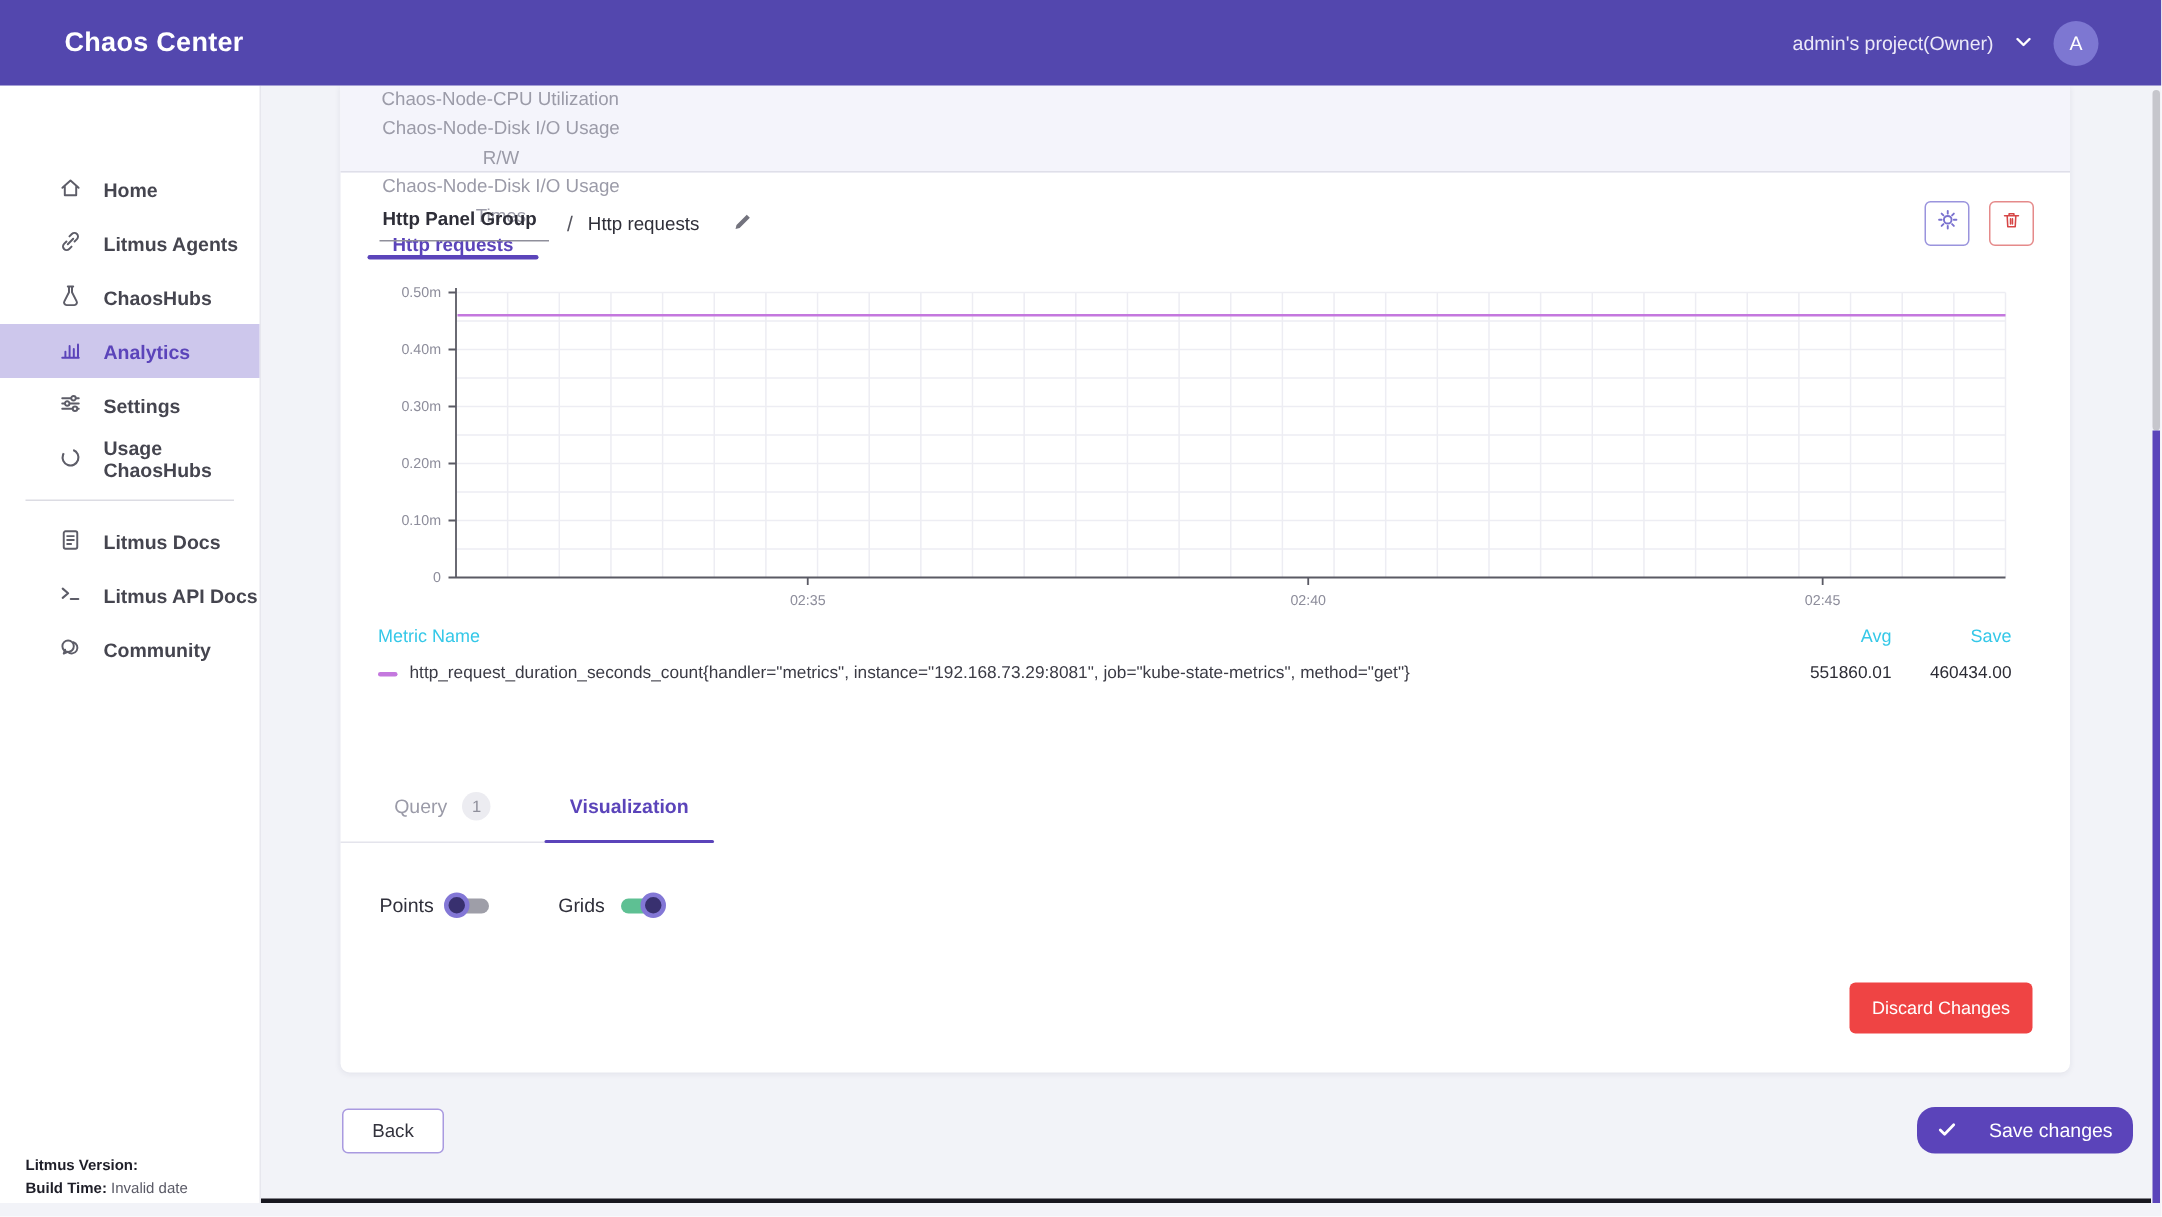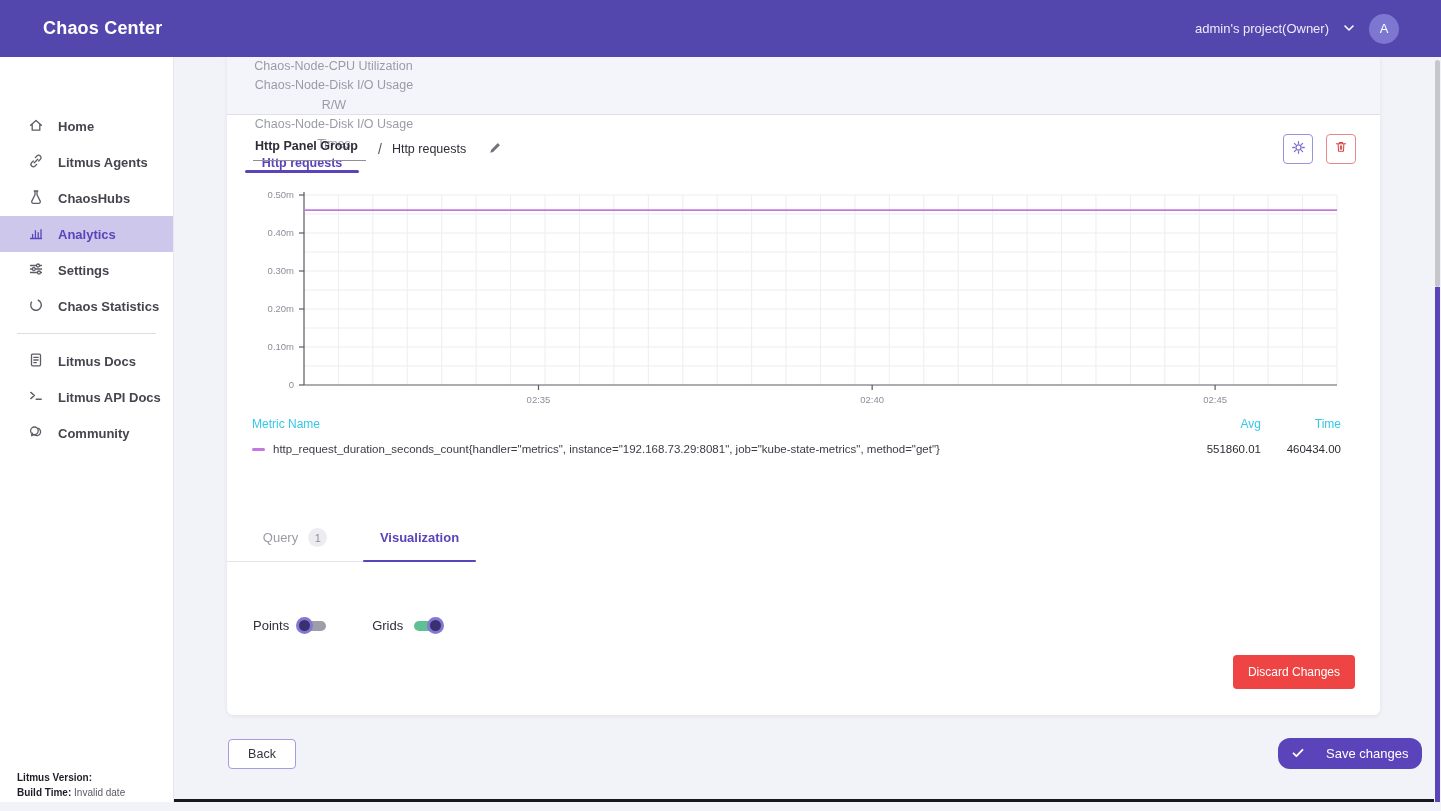--- a/index.html
+++ b/index.html
@@ -11,21 +11,21 @@
   .header { position:absolute; top:0; left:0; width:1441px; height:57px; background:#5347ae; display:flex; align-items:center; z-index:20; }
   .header-title { margin-left:43px; color:#ffffff; font-size:18px; font-weight:bold; letter-spacing:.2px; }
   .header-right { margin-left:auto; margin-right:42px; display:flex; align-items:center; gap:15px; }
   .project-label { color:#ece9f8; font-size:13px; }
   .chev { display:flex; align-items:center; }
   .avatar { width:30px; height:30px; border-radius:50%; background:#7d77d2; color:#fff; font-size:13px; display:flex; align-items:center; justify-content:center; }
 
   
   .sidebar { position:absolute; top:57px; left:0; width:174px; height:754px; background:#ffffff; border-right:1px solid #e7e7ee; z-index:10; }
   .nav { padding-top:51px; }
-  .nav-item { height:36px; display:flex; align-items:center; gap:14px; padding-left:28px; font-size:13px; font-weight:bold; color:#45454f; cursor:pointer; }
+  .nav-item { height:36px; display:flex; align-items:center; gap:14px; padding-left:39px; font-size:13px; font-weight:bold; color:#45454f; cursor:pointer; }
   .nav-item svg { flex:0 0 16px; stroke:#5d5d68; }
   .nav-item.active { background:#cdc7ec; color:#5b44ba; }
   .nav-item.active svg { stroke:#5b44ba; }
   .side-divider { border:none; border-top:1px solid #dcdce3; margin:9px 17px 9px 17px; }
   .side-footer { position:absolute; left:17px; bottom:11px; font-size:10px; color:#2a2a34; line-height:1.5; }
   .side-footer b { color:#1e1e28; }
   .side-footer .muted { font-weight:normal; color:#5a5a66; }
 
   
   .card { position:absolute; left:227px; top:57px; width:1153px; height:658px; background:#ffffff; border-radius:0 0 6px 6px; box-shadow:0 1px 4px rgba(40,40,80,.08); }
@@ -58,21 +58,21 @@
   .metric-name { flex:1; padding-right:10px; }
   .metric-val { width:80px; text-align:right; color:#2c2c35; }
 
   .editor-tabs { position:absolute; top:457px; left:0; width:249px; height:48px; display:flex; border-bottom:1px solid #e4e4ec; }
   .etab { display:flex; align-items:center; justify-content:center; font-size:13px; color:#9b9ba8; position:relative; cursor:pointer; }
   .etab.query { width:136px; gap:10px; }
   .etab.viz { width:113px; color:#5b44ba; font-weight:bold; }
   .etab.viz::after { content:""; position:absolute; left:0; right:0; bottom:-1px; height:2.5px; background:#5b44ba; border-radius:2px; }
   .badge { width:19px; height:19px; border-radius:50%; background:#ececf1; color:#8f8f9b; font-size:11px; display:flex; align-items:center; justify-content:center; }
 
-  .toggles { position:absolute; top:561px; left:26px; display:flex; align-items:center; gap:46px; }
+  .toggles { position:absolute; top:539px; left:26px; display:flex; align-items:center; gap:46px; }
   .toggle { display:flex; align-items:center; gap:11px; font-size:13px; color:#2f2f3a; cursor:pointer; }
   .switch { position:relative; width:26px; height:10px; border-radius:6px; background:#9e9ea8; }
   .switch .thumb { position:absolute; top:-3.5px; left:-4px; width:17px; height:17px; border-radius:50%; background:#38306f; border:3px solid #8377d6; }
   .switch.on { background:#5ec093; }
   .switch.on .thumb { left:auto; right:-4px; }
 
   .discard-btn { position:absolute; top:598px; right:25px; background:#ef4444; color:#ffffff; border:none; border-radius:4px; font-family:inherit; font-size:12px; padding:10px 15px; cursor:pointer; }
 
   .back-btn { position:absolute; left:228px; top:739px; width:68px; height:30px; background:#ffffff; border:1px solid #a99ae0; border-radius:4px; font-family:inherit; font-size:12.5px; color:#33333d; cursor:pointer; }
   .save-btn { position:absolute; left:1278px; top:738px; height:31px; background:#5b44ba; border:none; border-radius:12px; color:#ffffff; font-family:inherit; font-size:13px; display:flex; align-items:center; gap:22px; padding:0 14px; cursor:pointer; }
@@ -131,21 +131,21 @@
               <circle cx="10" cy="4.5" r="1.5" fill="#ffffff"></circle>
               <circle cx="5.8" cy="8" r="1.5" fill="#ffffff"></circle>
               <circle cx="11" cy="11.5" r="1.5" fill="#ffffff"></circle>
             </svg></span>
         <span>Settings</span>
       </div>
       <div class="nav-item">
         <span><svg width="16" height="16" viewBox="0 0 16 16" fill="none" stroke-width="1.4">
               <circle cx="8" cy="8" r="5.3" stroke-dasharray="26 7.3" transform="rotate(-70 8 8)"></circle>
             </svg></span>
-        <span>Chaos Statistics</span>
+        <span>Usage ChaosHubs</span>
       </div>
       <hr class="side-divider">
       <div class="nav-item">
         <span><svg width="16" height="16" viewBox="0 0 16 16" fill="none" stroke-width="1.3" stroke-linecap="round">
               <rect x="3.5" y="2.2" width="9" height="11.6" rx="1.2"></rect>
               <path d="M5.8 5.4h4.4M5.8 8h4.4M5.8 10.6h2.6"></path>
             </svg></span>
         <span>Litmus Docs</span>
       </div>
       <div class="nav-item">
@@ -264,21 +264,21 @@
           <line x1="966.106" y1="200" x2="966.106" y2="205" stroke="#5a5a64" stroke-width="1.2"></line>
           <text x="966.106" y="218" text-anchor="middle" fill="#8d8d9b" font-size="9.5">02:45</text>
           <line x1="56" y1="25.19999999999999" x2="1088" y2="25.19999999999999" stroke="#c478de" stroke-width="1.7"></line>
         </svg>
     </div>
 
     <div class="legend-block">
       <div class="legend-head">
         <span class="lh-name">Metric Name</span>
         <span class="lh-col">Avg</span>
-        <span class="lh-col">Time</span>
+        <span class="lh-col">Save</span>
       </div>
       <div class="metric-row">
         <span class="legend-swatch" style="background: rgb(196, 120, 222);"></span>
         <span class="metric-name">http_request_duration_seconds_count{handler="metrics", instance="192.168.73.29:8081", job="kube-state-metrics", method="get"}</span>
         <span class="metric-val">551860.01</span>
         <span class="metric-val">460434.00</span>
       </div>
     </div>
 
     <div class="editor-tabs">

